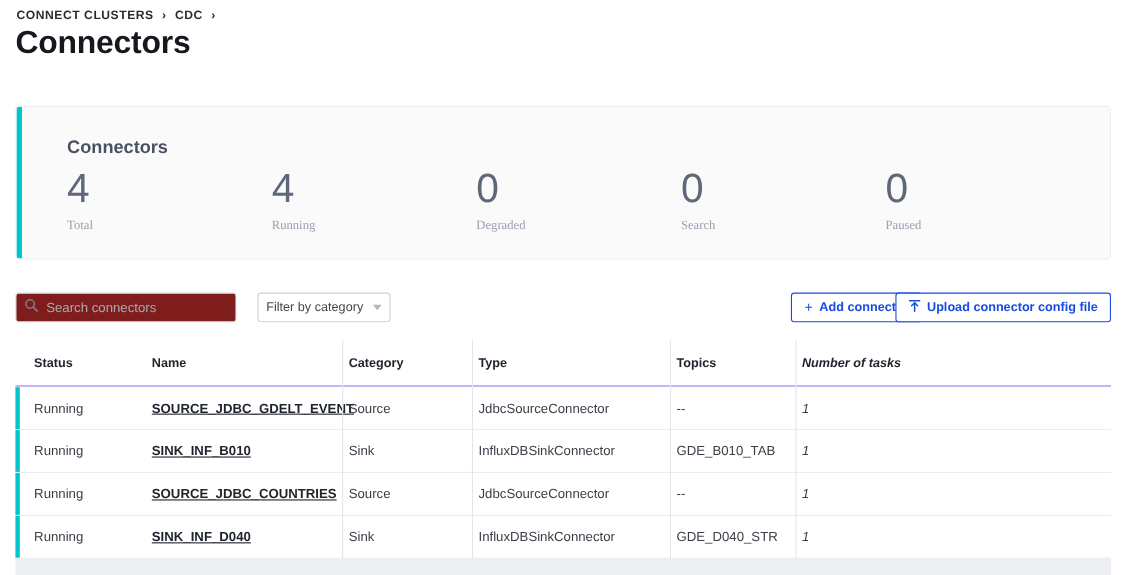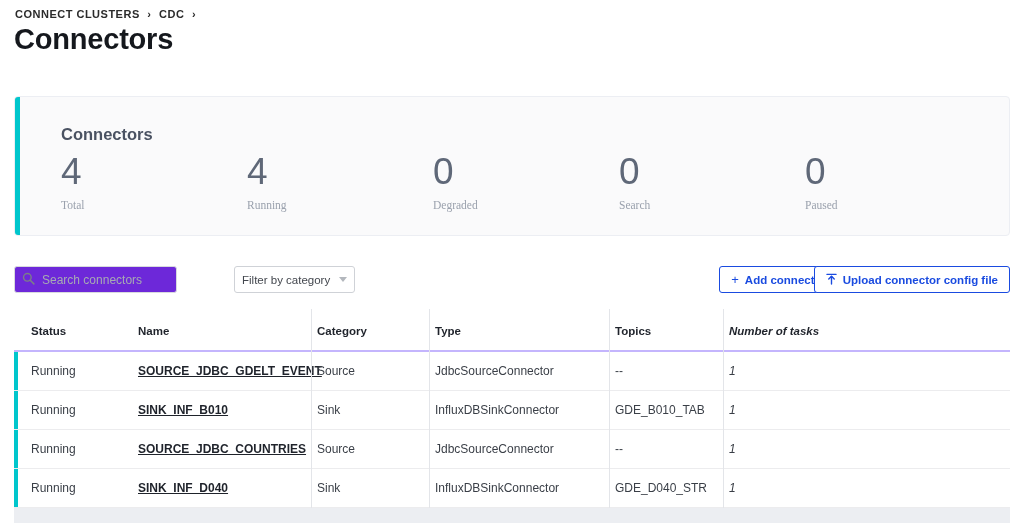--- a/index.html
+++ b/index.html
@@ -48,22 +48,22 @@
   .stat-value {
     font-size: 37px; font-weight: 300; color: #5f6878; line-height: 46px;
   }
   .stat-label { font-size: 11.5px; color: #9aa1ad; margin-top: 4px; font-family: Liberation Serif, serif; }
 
   
   .toolbar { position: absolute; left: 0; top: 266px; width: 1025px; height: 28px; }
 
   .search-box {
     position: absolute; left: 14px; top: 0;
-    width: 163px; height: 27px;
-    background: #6d28d9;
+    width: 201px; height: 27px;
+    background: #7f1d1d;
     border: 1px solid #d8dade;
     border-radius: 3px;
     display: flex; align-items: center;
   }
   .search-icon { margin-left: 7px; display: block; flex: 0 0 auto; }
   .search-text { margin-left: 7px; font-size: 12px; color: #a7abb2; }
 
   .filter-select {
     position: absolute; left: 234px; top: 0;
     width: 121px; height: 27px;

